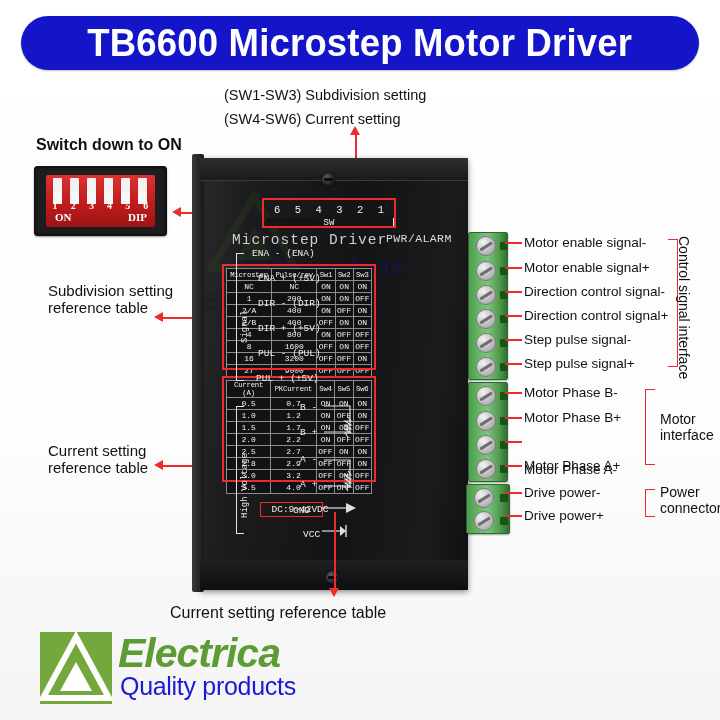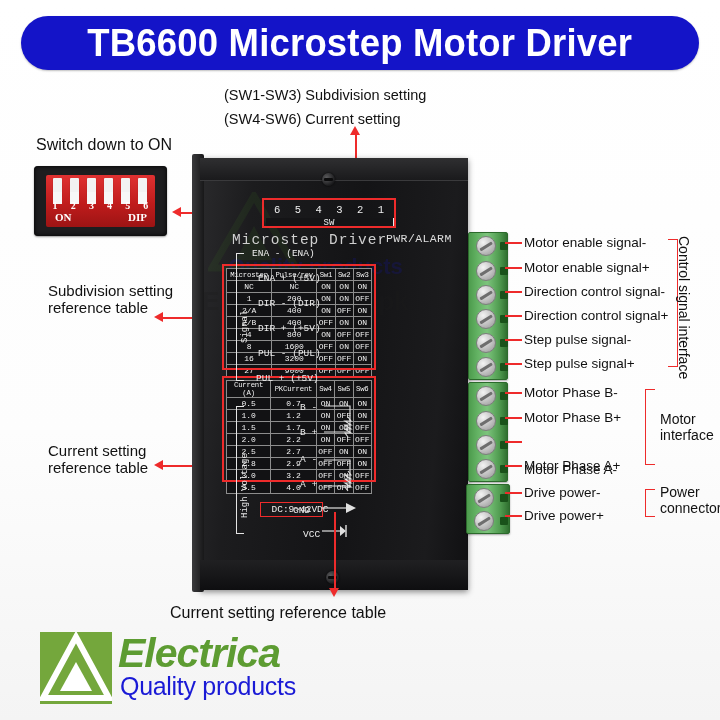--- a/index.html
+++ b/index.html
@@ -164,21 +164,21 @@
   <div class="banner">
     <span>TB6600 Microstep  Motor Driver</span>
   </div>
 
   <div class="anno" style="left:224px;top:86px;">(SW1-SW3) Subdivision setting</div>
   <div class="anno" style="left:224px;top:110px;">(SW4-SW6) Current setting</div>
 
   <div class="rl rlv" style="left:355px;top:131px;height:72px;"></div>
   <div class="arrow-up" style="left:350px;top:126px;"></div>
 
-  <div class="anno" style="left:36px;top:136px;font-size:16px;">Switch down to ON</div>
+  <div class="anno" style="left:36px;top:136px;font-size:16px;font-weight:bold;">Switch down to ON</div>
 
   <div class="dip-wrap">
     <div class="dip-body">
       <div class="dip-lever" style="left:7px;">
           <i></i>
         </div>
       <div class="dip-lever" style="left:24px;">
           <i></i>
         </div>
       <div class="dip-lever" style="left:41px;">

